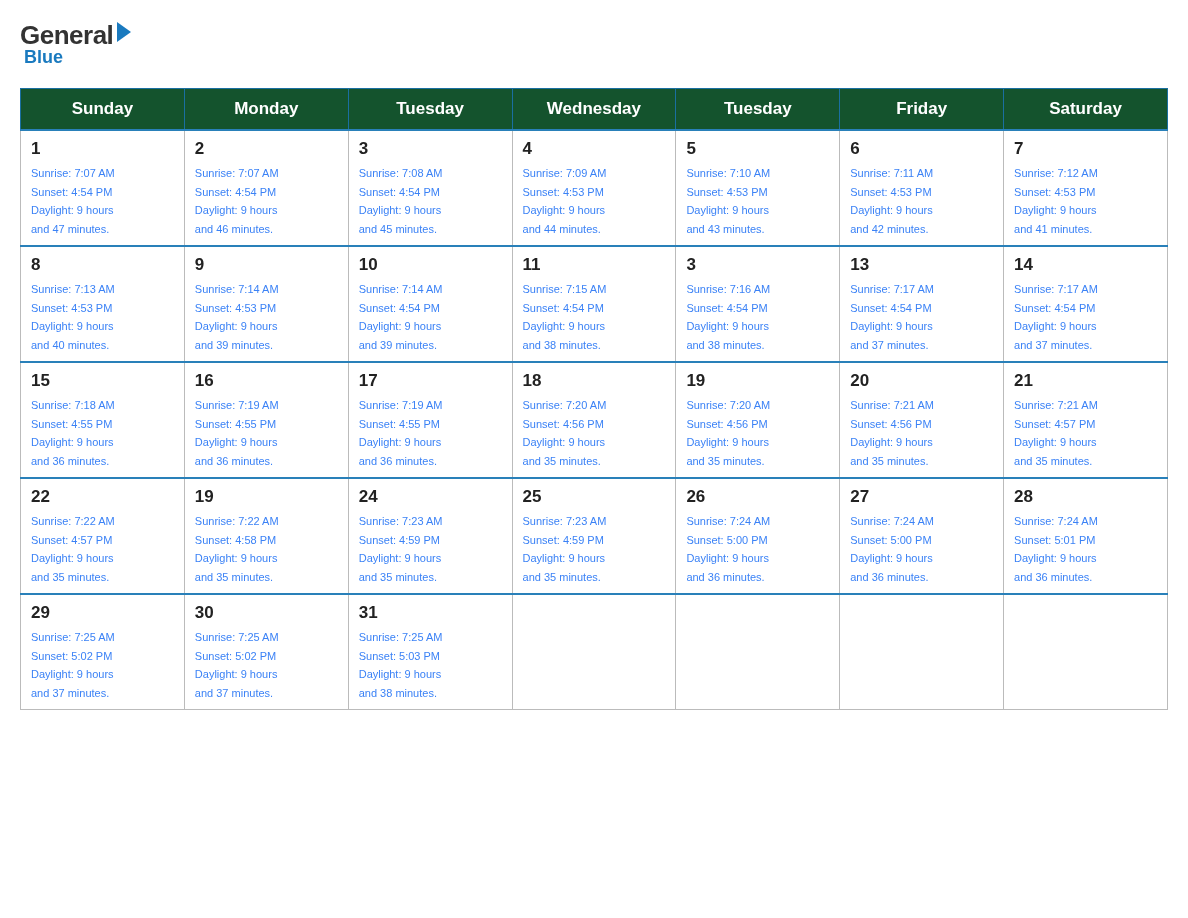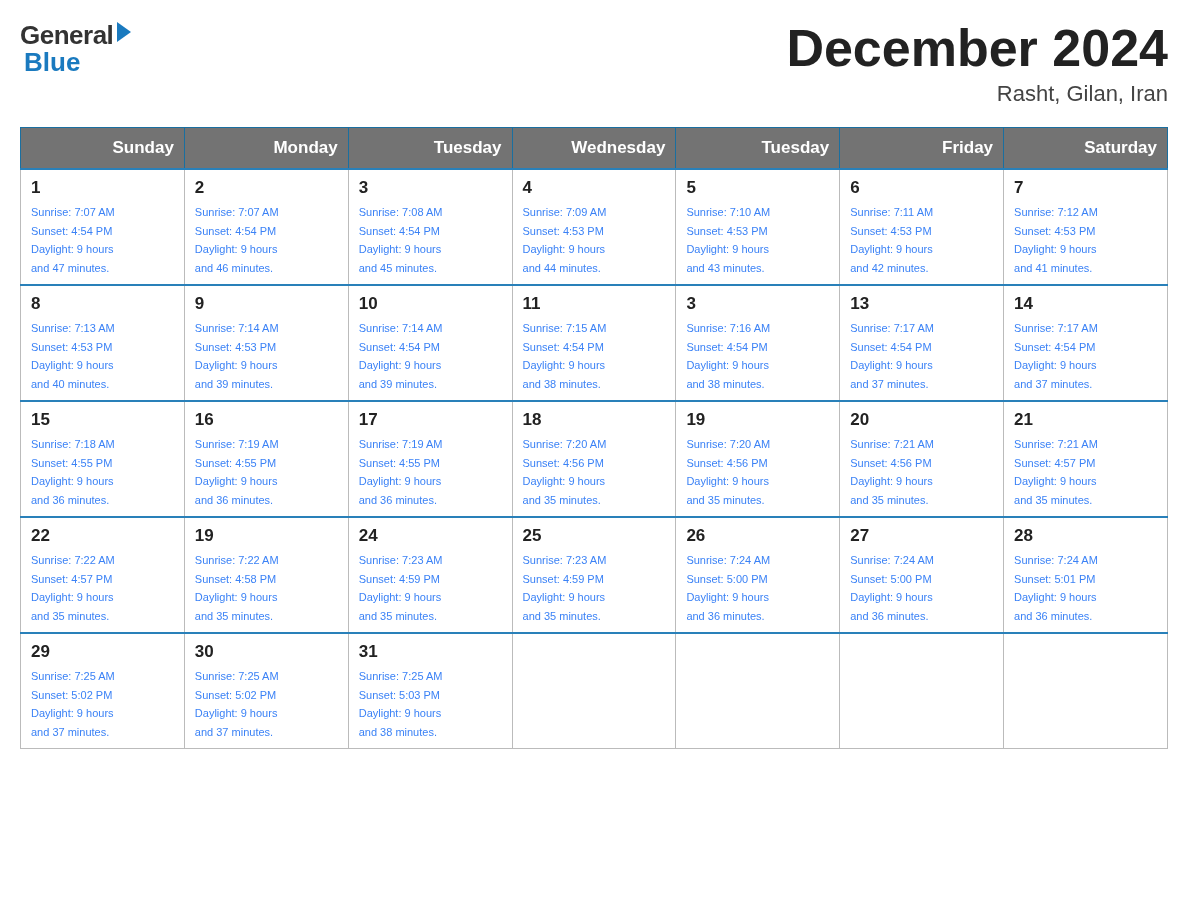--- a/index.html
+++ b/index.html
@@ -34,21 +34,21 @@
     .logo-triangle {
       width: 0;
       height: 0;
       border-left: 14px solid #1a7abf;
       border-top: 10px solid transparent;
       border-bottom: 10px solid transparent;
       margin-left: 4px;
       margin-top: 2px;
     }
     .logo-blue {
-      font-size: 26px;
+      font-size: 18px;
       font-weight: bold;
       color: #1a7abf;
       margin-top: -4px;
       margin-left: 4px;
     }
     .title-area {
       text-align: right;
     }
     .main-title {
       font-size: 52px;
@@ -60,26 +60,26 @@
       font-size: 22px;
       color: #444;
       margin-top: 4px;
     }
     .calendar {
       width: 100%;
       border-collapse: collapse;
       border: 1px solid #999;
     }
     .calendar th {
-      background-color: #737373;
+      background-color: #14532d;
       color: #fff;
       font-size: 17px;
       font-weight: bold;
       padding: 10px 10px;
-      text-align: right;
+      text-align: center;
       border: 1px solid #1a6fa0;
     }
     .calendar td {
       vertical-align: top;
       border: 1px solid #bbb;
       padding: 8px 10px;
       width: 14.285%;
       min-height: 110px;
     }
     .day-number {
@@ -110,24 +110,20 @@
 </head>
 <body>
 
 <div class="header-area">
   <div class="logo">
     <div class="logo-top">
       <span class="logo-general">General</span>
       <div class="logo-triangle"></div>
     </div>
     <span class="logo-blue">Blue</span>
-  </div>
-  <div class="title-area">
-    <div class="main-title">December 2024</div>
-    <div class="subtitle">Rasht, Gilan, Iran</div>
   </div>
 </div>
 
 <table class="calendar">
   <thead>
     <tr>
     <th>Sunday</th>
         <th>Monday</th>
         <th>Tuesday</th>
         <th>Wednesday</th>

